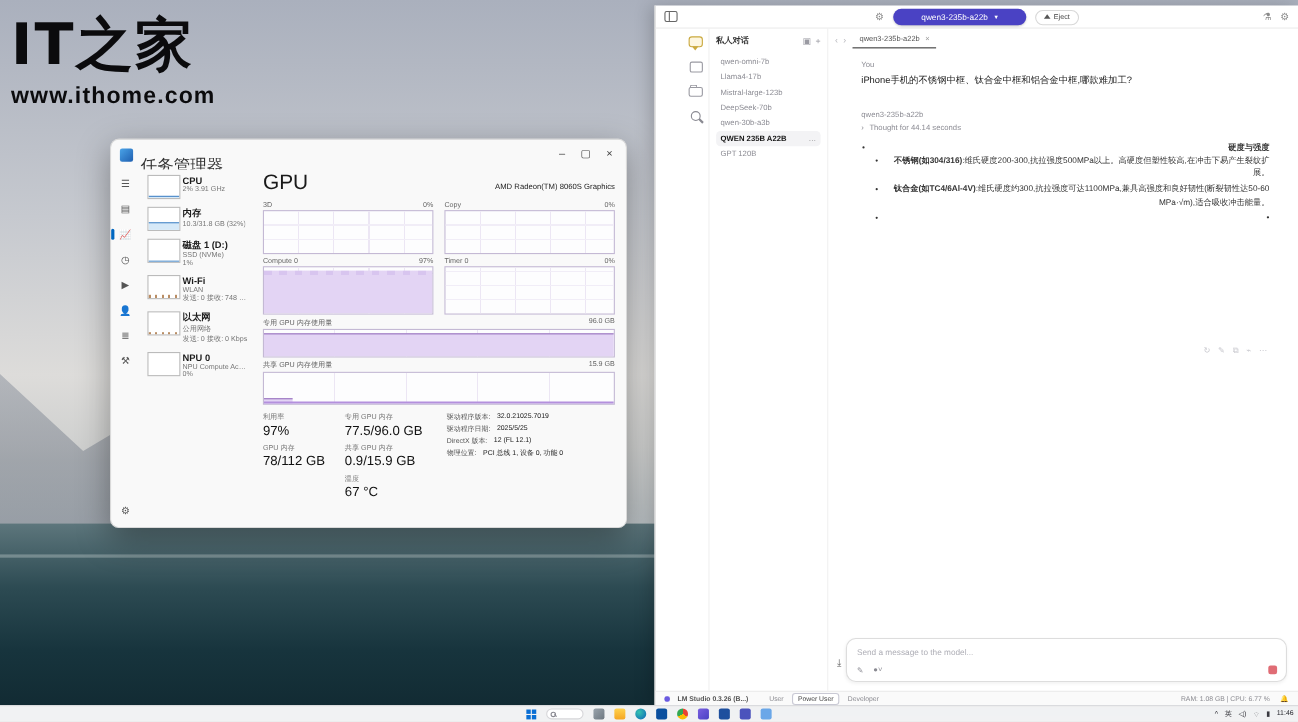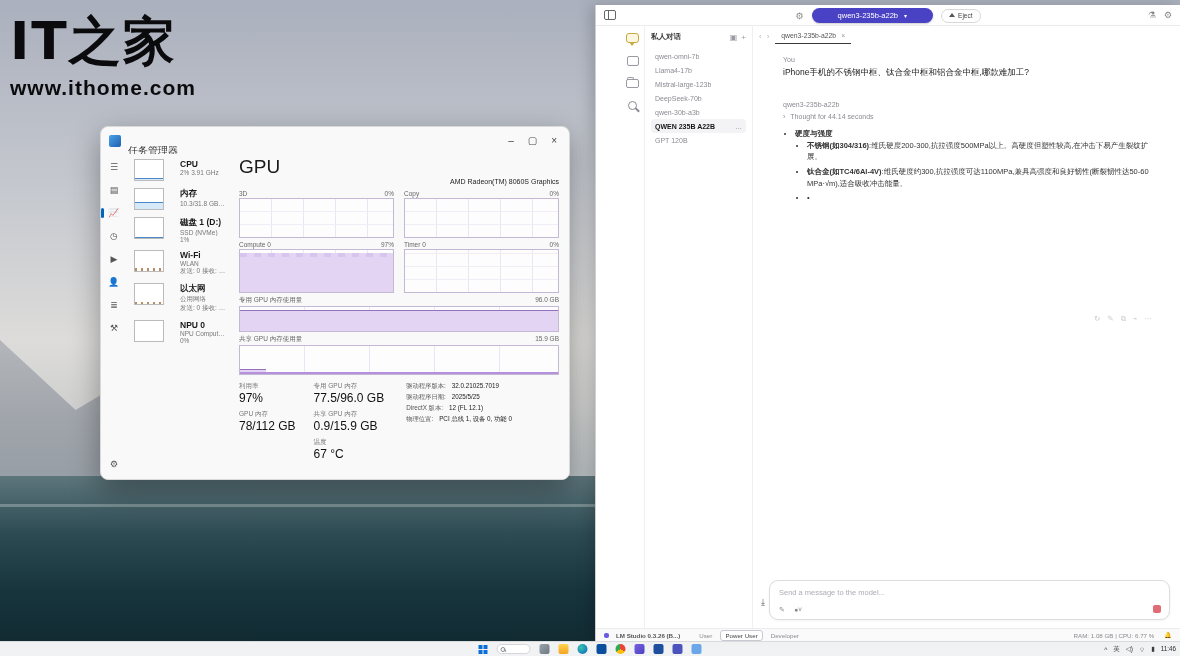--- a/index.html
+++ b/index.html
@@ -11,47 +11,47 @@
 
   
   .watermark { position:absolute; left:10px; top:8px; color:#0b0b0d; }
   .wm-logo { font-size:52px; font-weight:bold; letter-spacing:2px; line-height:1.3; font-family:"DejaVu Sans",sans-serif; }
   .wm-url { font-size:21px; font-weight:bold; letter-spacing:1px; }
 
   
   .tm { position:absolute; left:100px; top:126px; width:470px; height:354px; background:#f9f9f9; border-radius:8px; box-shadow:0 10px 30px rgba(0,0,0,.35); display:flex; flex-direction:column; overflow:hidden; border:1px solid #d9d9d9; }
   .tm-titlebar { height:27px; display:flex; align-items:center; padding:0 8px; flex:none; }
   .tm-appicon { width:12px; height:12px; border-radius:2px; background:linear-gradient(135deg,#4aa3e8,#1f5fb0); margin-right:7px; }
-  .tm-title { font-size:10px; color:#333; flex:1;margin-top:20px; }
+  .tm-title { font-size:15px; color:#333; flex:1;margin-top:20px; }
   .tm-ctrls { display:flex; gap:14px; font-size:10px; color:#444; padding-right:4px; }
   .tm-ctrls span { cursor:default; }
   .tm-body { flex:1; display:flex; min-height:0; }
   .tm-rail { width:26px; flex:none; display:flex; flex-direction:column; align-items:center; padding-top:6px; gap:9px; color:#555; font-size:9px; position:relative; }
   .tm-rail .ric { width:16px; height:14px; display:flex; align-items:center; justify-content:center; border-radius:3px; position:relative; }
   .tm-rail .sel::before { content:""; position:absolute; left:-5px; top:2px; width:2.5px; height:10px; border-radius:2px; background:#0067c0; }
   .tm-rail .gear-bottom { position:absolute; bottom:8px; left:0; width:26px; text-align:center; }
   .tm-content { flex:1; background:#f9f9f9; display:flex; flex-direction:column; min-width:0; }
   .tm-toolbar { height:26px; display:flex; align-items:center; padding:0 12px 0 6px; flex:none; }
   .tm-pagetitle { font-size:12px; font-weight:bold; color:#1a1a1a; flex:1; }
   .tm-runtask { font-size:8px; color:#333; display:flex; align-items:center; gap:4px; }
   .tm-more { font-size:10px; color:#333; margin-left:12px; }
   .tm-cols { flex:1; display:flex; min-height:0; }
   .tm-sidebar { width:104px; flex:none; overflow:hidden; padding:2px 2px 2px 4px; }
-  .tm-item { display:flex; gap:16px; padding:3px 3px; border-radius:4px; align-items:flex-start; margin-bottom:1px; }
+  .tm-item { display:flex; gap:2px; padding:3px 3px; border-radius:4px; align-items:flex-start; margin-bottom:1px; }
   .tm-item.sel { background:#ececec; border:1px solid #e0e0e0; }
   .thumb { width:30px; height:22px; border:1px solid #bbb; background:#fff; position:relative; flex:none; overflow:hidden; }
   .thumb .fill { position:absolute; left:0; bottom:0; width:100%; }
   .f-blue { background:#d6e9f8; border-top:1px solid #4a88c7; }
   .f-purple { background:#e4d5f5; border-top:1px solid #9771bd; }
   .f-spark { background:repeating-linear-gradient(90deg,#b98d64 0 2px,transparent 2px 6px); }
   .tm-item-text { min-width:0; }
   .tm-item-name { font-size:8.5px; color:#1a1a1a; font-weight:bold; white-space:nowrap; }
   .tm-item-sub { font-size:6.5px; color:#777; white-space:nowrap; overflow:hidden; text-overflow:ellipsis; max-width:62px; }
   .tm-main { flex:1; padding:2px 10px 0 8px; min-width:0; display:flex; flex-direction:column; }
-  .gpu-head { display:flex; align-items:baseline;flex-direction:column; }
+  .gpu-head { display:flex; align-items:baseline; }
   .gpu-title { font-size:19px; color:#1a1a1a; }
   .gpu-dev { margin-left:auto; font-size:7px; color:#222; }
   .chart-grid { display:grid; grid-template-columns:1fr 1fr; column-gap:10px; margin-top:2px; }
   .clabel { display:flex; font-size:6.5px; color:#666; margin:3px 0 1px; }
   .clabel .pct { margin-left:auto; }
   .cbox { height:40px; border:1px solid #c4b9d4; background:#fdfdfe; position:relative; overflow:hidden; }
   .cbox .grid-v { position:absolute; inset:0; background:repeating-linear-gradient(90deg,transparent 0 31px,#ece6f4 31px 32px); }
   .cbox .grid-h { position:absolute; inset:0; background:repeating-linear-gradient(0deg,transparent 0 12px,#f1edf7 12px 13px); }
   .cbox .cfill { position:absolute; left:0; bottom:0; width:100%; background:#e3d4f4; border-top:1px solid #9771bd; }
   .cbox .jag { position:absolute; left:0; width:100%; height:4px; background:
@@ -104,21 +104,21 @@
   .tabbar { height:20px; flex:none; display:flex; align-items:center; padding:0 6px; gap:6px; }
   .nav-arrows { color:#b6b6bc; font-size:8px; display:flex; gap:5px; }
   .tab { font-size:6.8px; color:#555; padding:3px 6px 4px; border-bottom:1.5px solid #3a3a3a; display:flex; gap:5px; align-items:center; }
   .tab .x { color:#999; }
   .messages { flex:1; overflow:hidden; padding:10px 26px 0 30px; position:relative; }
   .msg-author { font-size:7px; color:#8b8b93; margin-bottom:4px; }
   .msg-user { font-size:8.5px; color:#222; margin-bottom:22px; }
   .thought-row { font-size:7px; color:#8b8b93; margin:5px 0 8px; display:flex; gap:5px; align-items:center; }
   .md-p { font-size:7.5px; color:#333; line-height:1.5; margin-bottom:8px; }
   .md-h { font-size:9px; font-weight:bold; color:#111; margin:6px 0 7px; }
-  .md-ul { margin-left:12px; font-size:7.5px; color:#333; line-height:1.55; }
+  .md-ul { margin-left:12px; font-size:7.5px; color:#333; line-height:1.55;text-align:right; }
   .md-ul li { margin-bottom:3px; list-style:disc; }
   .md-ul .sub { margin-left:12px; }
   .actions { position:absolute; right:28px; top:268px; display:flex; gap:7px; color:#c9c9cf; font-size:7.5px; }
   .input-wrap { flex:none; padding:6px 10px 8px 16px; display:flex;align-items:center; }
   .input-box { flex:1; border:1px solid #ddd; border-radius:9px; background:#fff; min-height:40px; padding:7px 9px 5px; position:relative; box-shadow:0 1px 3px rgba(0,0,0,.05); }
   .input-ph { font-size:7.5px; color:#adadb5; }
   .input-icons { position:absolute; left:9px; bottom:5px; display:flex; gap:9px; color:#8a8a92; font-size:7px; }
   .stop-btn { position:absolute; right:8px; bottom:6px; width:8px; height:8px; border-radius:2px; background:#e06c75; }
   .dl-icon { position:absolute; left:8px; bottom:20px; color:#555; font-size:9px; }
   .lms-status { height:13px; flex:none; border-top:1px solid #ececec; display:flex; align-items:center; padding:0 8px; gap:7px; font-size:6.2px; color:#8a8a90; background:#fafafa; }

